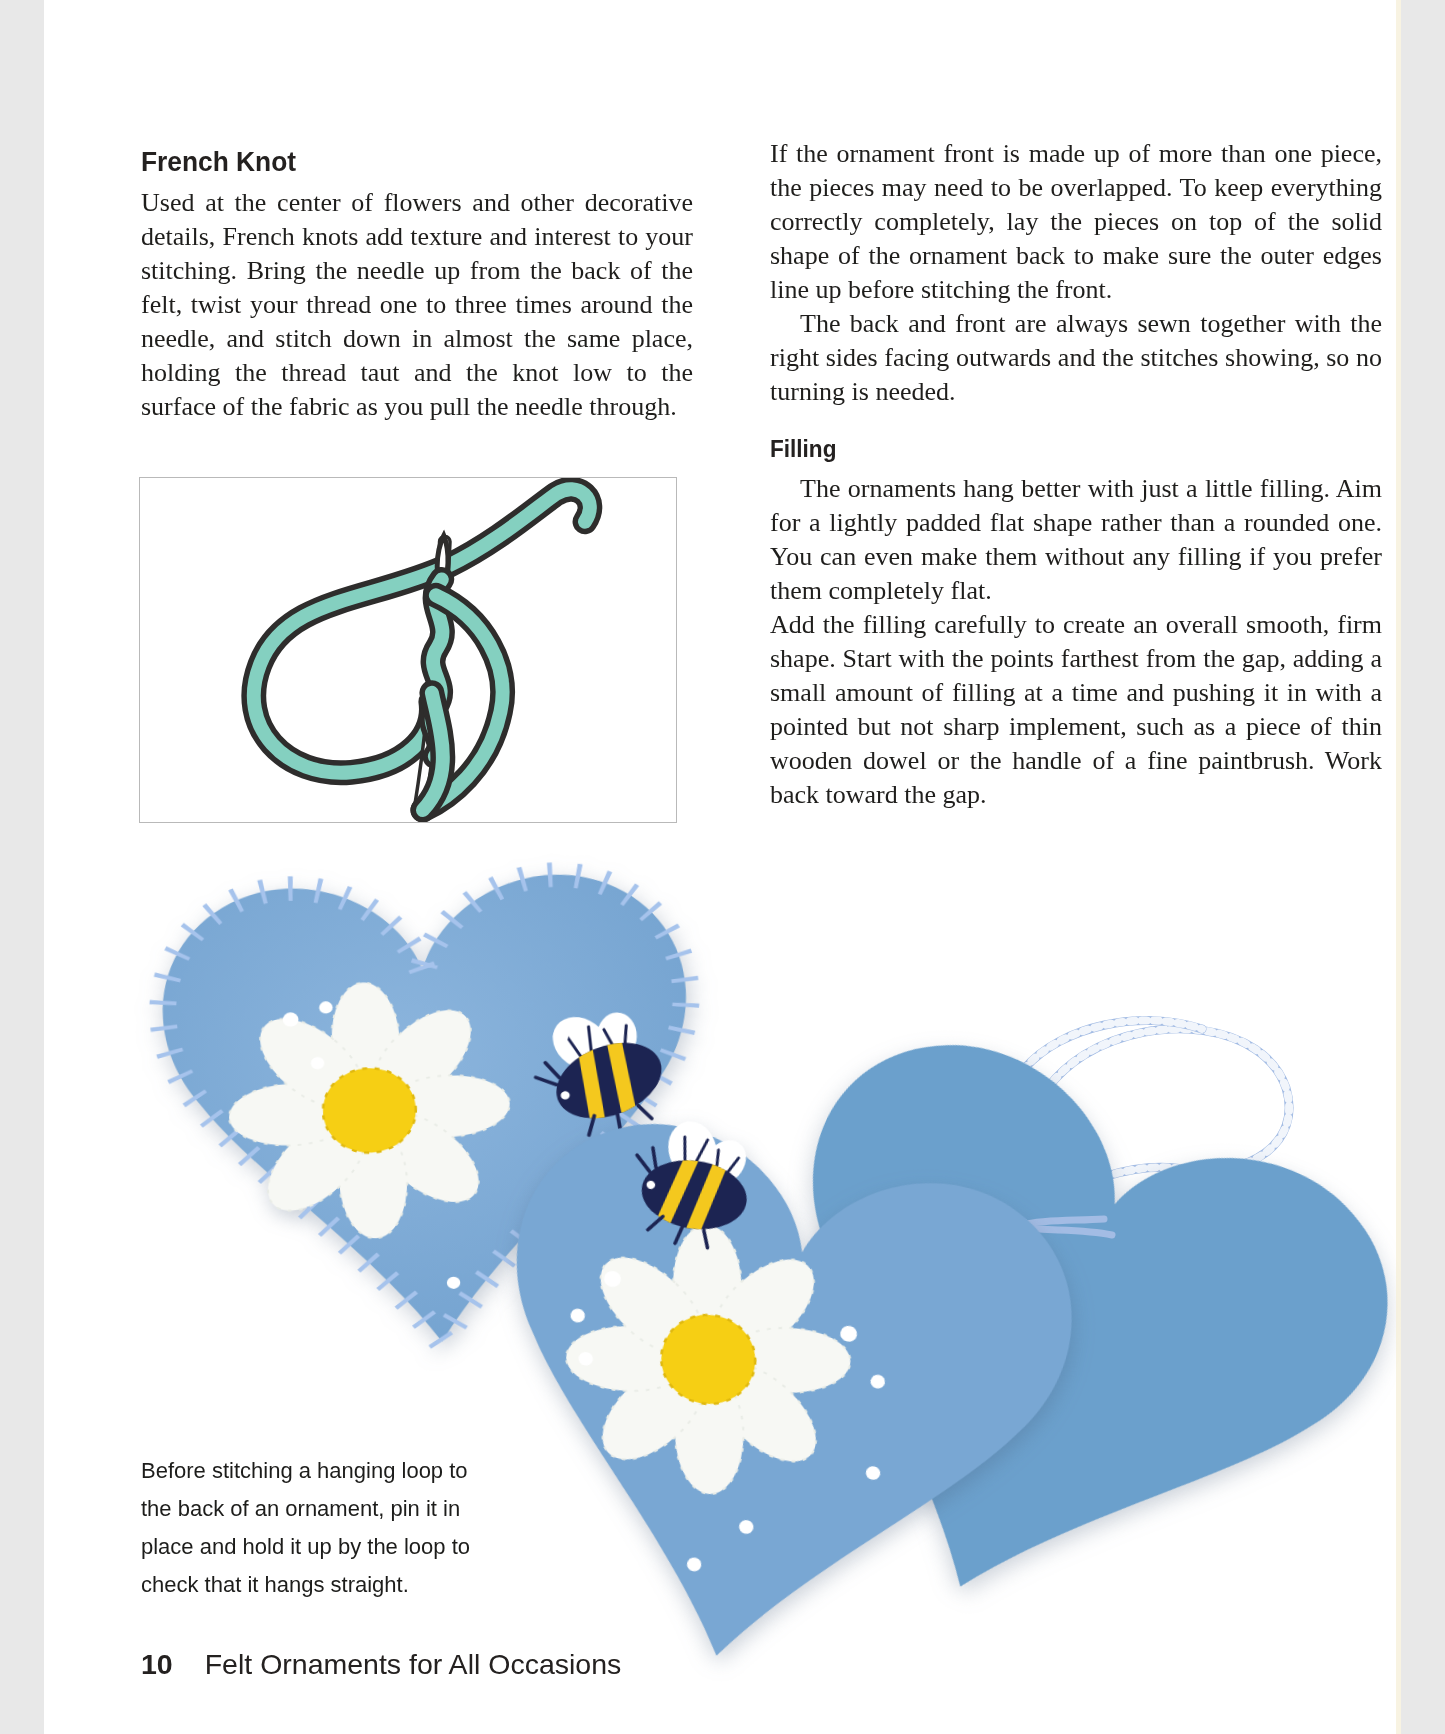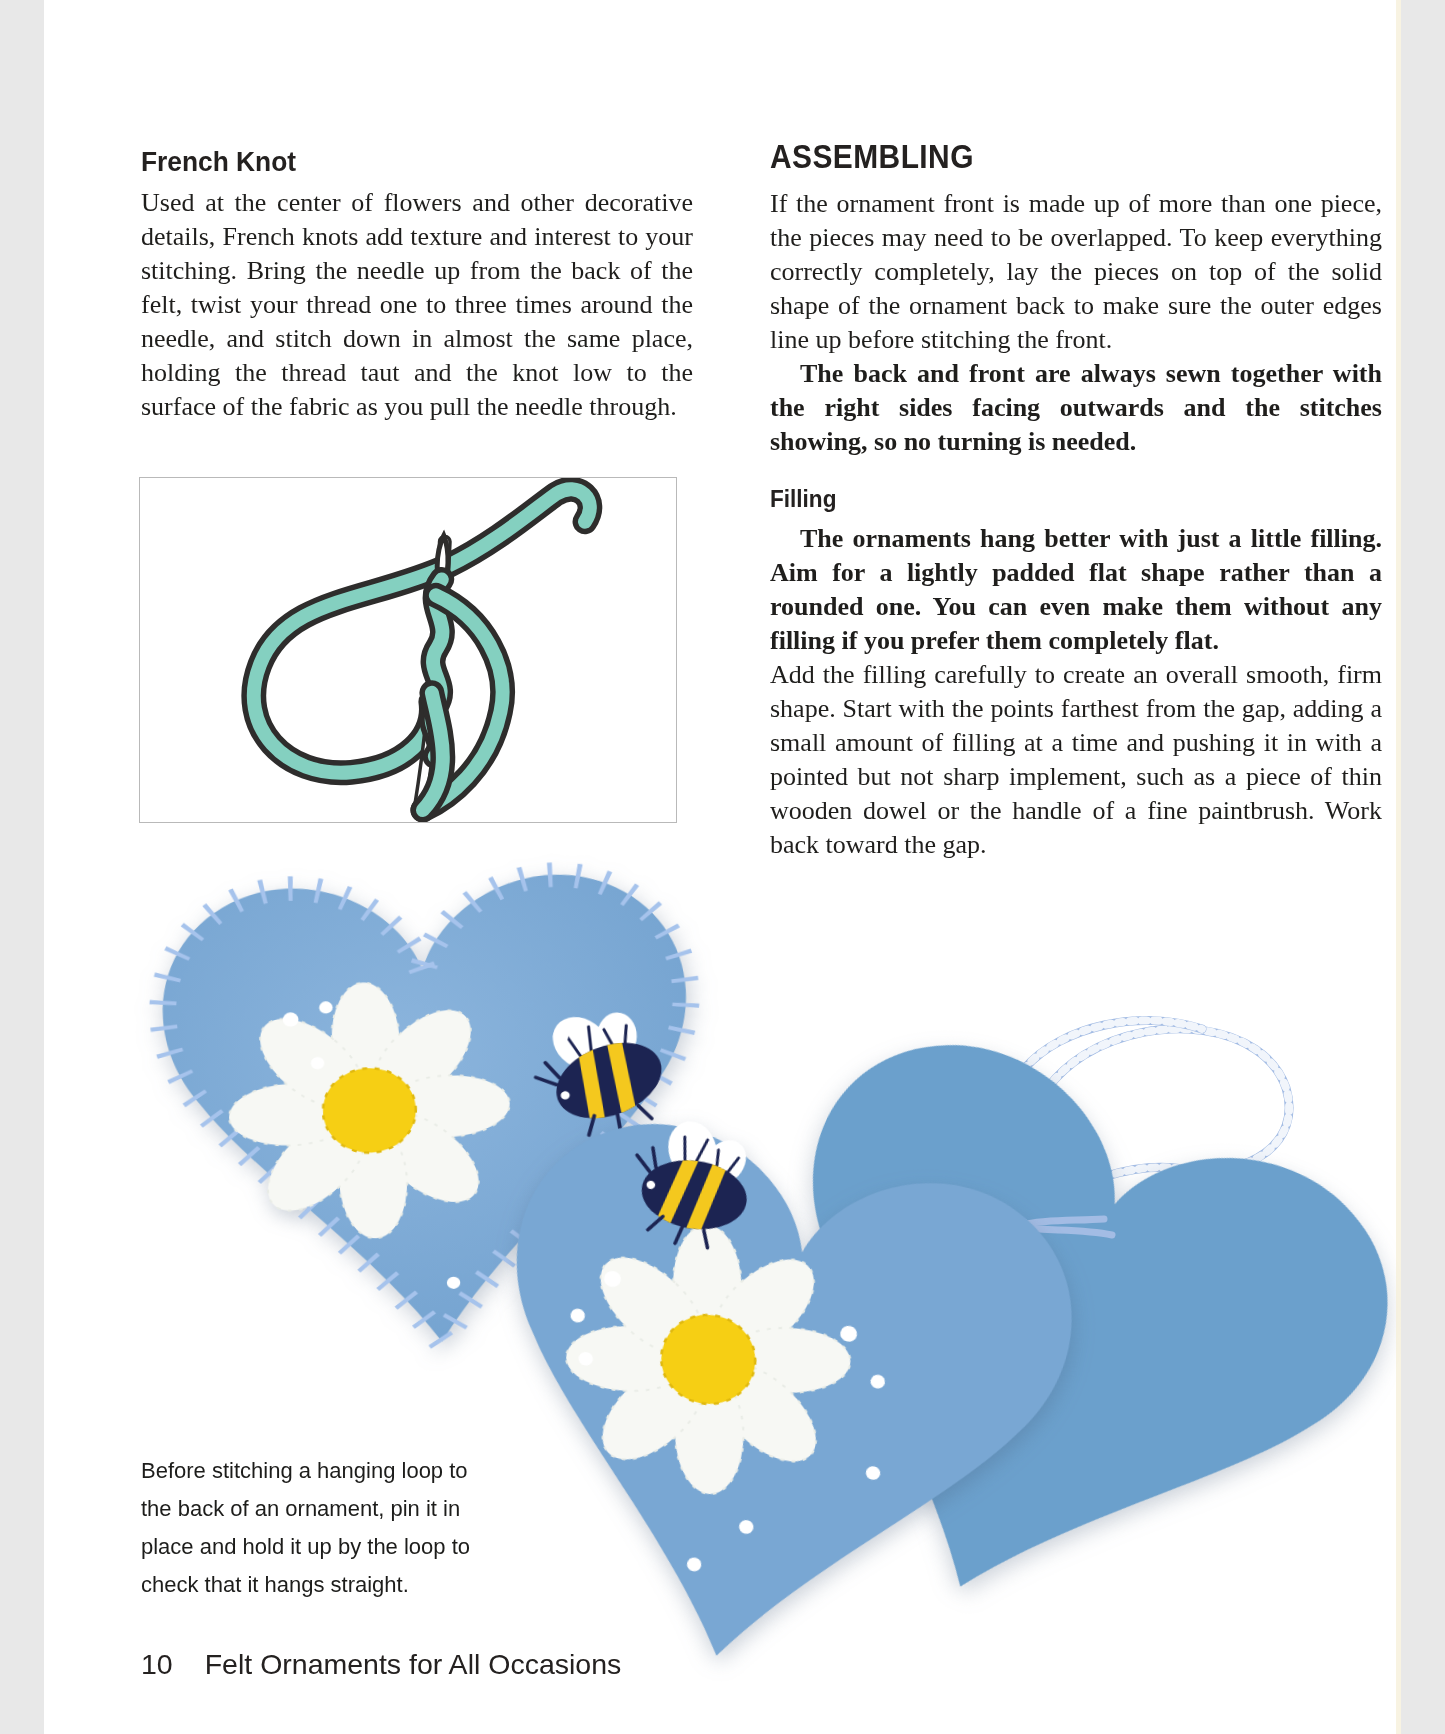--- a/index.html
+++ b/index.html
@@ -14,21 +14,21 @@
     position:relative; width:1357px; height:1734px; background:#ffffff;
     overflow:hidden; margin:0 auto;
     font-family:"Liberation Serif", serif; color:var(--text-dark);
   }
   .page-edge{position:absolute; right:0; top:0; width:5px; height:100%;
     background:#f4ecd2; opacity:.65;}
   .col{position:absolute; text-align:justify;}
   .col-left{left:97px; top:146px; width:552px;}
   .col-right{left:726px; top:137px; width:612px;}
   .body-text{font-size:26px; line-height:34px; margin:0;}
-  .indent{text-indent:30px;font-weight:bold;}
+  .indent{text-indent:30px;}
   h2,h3{font-family:"Liberation Sans", sans-serif; color:#242120; margin:0;}
   h2 .squeeze, h3 .squeeze{display:inline-block; transform:scaleX(.88); transform-origin:0 50%; letter-spacing:.5px; white-space:nowrap;}
   h3 .squeeze{transform:scaleX(.94); letter-spacing:0;}
   h2{font-size:34px; font-weight:bold; margin:0 0 11px 0;}
   h3{font-size:28px; font-weight:bold;}
   .col-left h3{margin:0 0 8px 0;}
   h3.filling{font-size:24px; margin:26px 0 9px 0;}
   .diagram-box{
     position:absolute; left:95px; top:477px; width:538px; height:346px;
     border:1px solid var(--box-border); background:#fff; box-sizing:border-box;
@@ -40,42 +40,41 @@
   .photo-right{left:420px; top:985px; width:975px; height:745px;}
   .caption{
     position:absolute; left:97px; top:1452px; width:348px;
     font-family:"Liberation Sans", sans-serif; font-size:22px; line-height:38px;
     color:#1d1d1b; text-align:left;
   }
   .footer{
     position:absolute; left:97px; top:1648px;
     font-family:"Liberation Sans", sans-serif; font-size:28.5px; color:#242120;
   }
-  .footer .pagenum{font-weight:normal;}
+  .footer .pagenum{font-weight:bold;}
   .footer .booktitle{margin-left:32px;}
   
   .c-felt{fill:var(--felt-blue);}
   .c-felt-back{fill:var(--felt-blue-dark);}
   .s-teal{stroke:var(--thread-teal);}
   .s-dark{stroke:var(--outline-dark);}
   .s-cord{stroke:var(--cord-blue);}
   .shadowed{filter:drop-shadow(2px 7px 9px rgba(70,90,120,.28));}
 </style>
 </head>
 <body>
 
 <div class="page">
 
   <div class="col col-left">
     <h3><span class="squeeze">French Knot</span></h3>
     <p class="body-text">Used at the center of flowers and other decorative details, French knots add texture and interest to your stitching. Bring the needle up from the back of the felt, twist your thread one to three times around the needle, and stitch down in almost the same place, holding the thread taut and the knot low to the surface of the fabric as you pull the needle through.</p>
   </div>
 
   <div class="col col-right">
-    <h2><span class="squeeze">ASSEMBLING</span></h2>
     <p class="body-text">If the ornament front is made up of more than one piece, the pieces may need to be overlapped. To keep everything correctly completely, lay the pieces on top of the solid shape of the ornament back to make sure the outer edges line up before stitching the front.</p>
     <p class="body-text indent">The back and front are always sewn together with the right sides facing outwards and the stitches showing, so no turning is needed.</p>
     <h3 class="filling"><span class="squeeze">Filling</span></h3>
     <p class="body-text indent">The ornaments hang better with just a little filling. Aim for a lightly padded flat shape rather than a rounded one. You can even make them without any filling if you prefer them completely flat.</p>
     <p class="body-text">Add the filling carefully to create an overall smooth, firm shape. Start with the points farthest from the gap, adding a small amount of filling at a time and pushing it in with a pointed but not sharp implement, such as a piece of thin wooden dowel or the handle of a fine paintbrush. Work back toward the gap.</p>
   </div>
 
   <div class="diagram-box">
     <svg viewBox="0 0 538 346">
 

